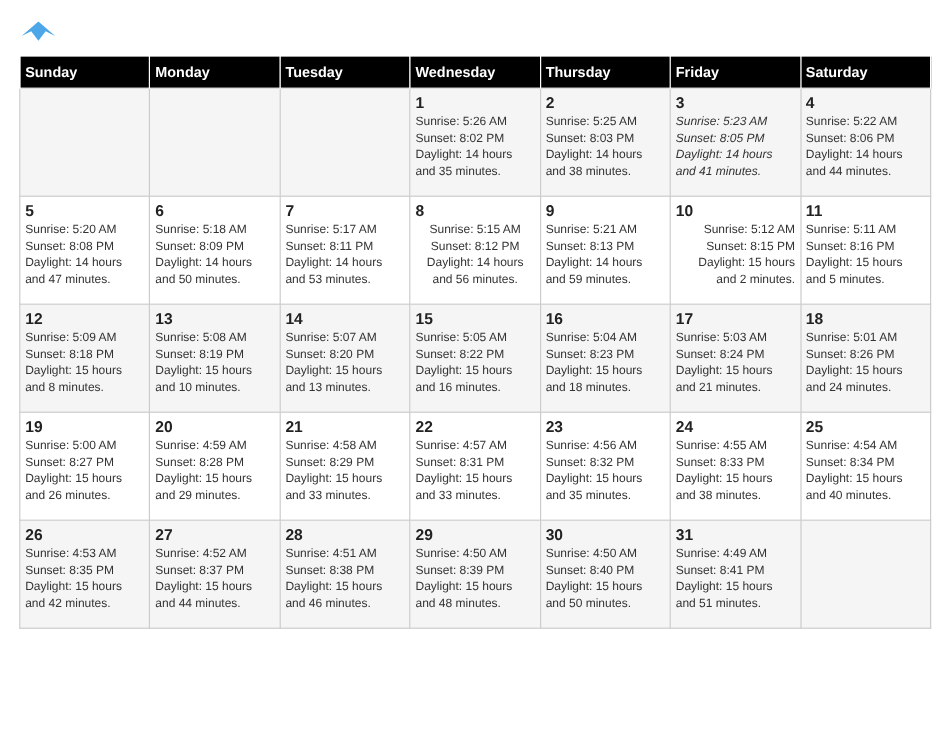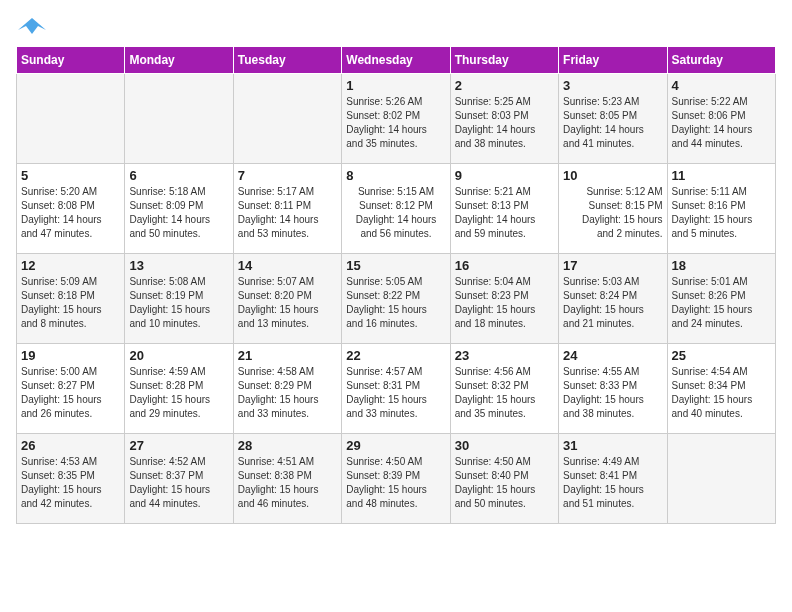--- a/index.html
+++ b/index.html
@@ -28,21 +28,21 @@
     .location {
       font-size: 16px;
       color: #555;
     }
     table {
       width: 100%;
       border-collapse: collapse;
       table-layout: fixed;
     }
     thead tr th {
-      background-color: #a21caf;
+      background-color: #000000;
       color: #fff;
       font-size: 12px;
       font-weight: bold;
       padding: 6px 4px;
       text-align: left;
       border: 1px solid #fff;
     }
     tbody tr td {
       border: 1px solid #ccc;
       vertical-align: top;
@@ -128,21 +128,21 @@
         </td>
         <td>
           <span class="day-number">2</span>
           <div class="cell-text" style="white-space: pre-line;">Sunrise: 5:25 AM
 Sunset: 8:03 PM
 Daylight: 14 hours
 and 38 minutes.</div>
         </td>
         <td>
           <span class="day-number">3</span>
-          <div class="cell-text" style="white-space: pre-line;">Sunrise: 5:23 AM
+          <div class="cell-text" style="white-space: pre-line; font-style: italic;">Sunrise: 5:23 AM
 Sunset: 8:05 PM
 Daylight: 14 hours
 and 41 minutes.</div>
         </td>
         <td>
           <span class="day-number">4</span>
           <div class="cell-text" style="white-space: pre-line;">Sunrise: 5:22 AM
 Sunset: 8:06 PM
 Daylight: 14 hours
 and 44 minutes.</div>

